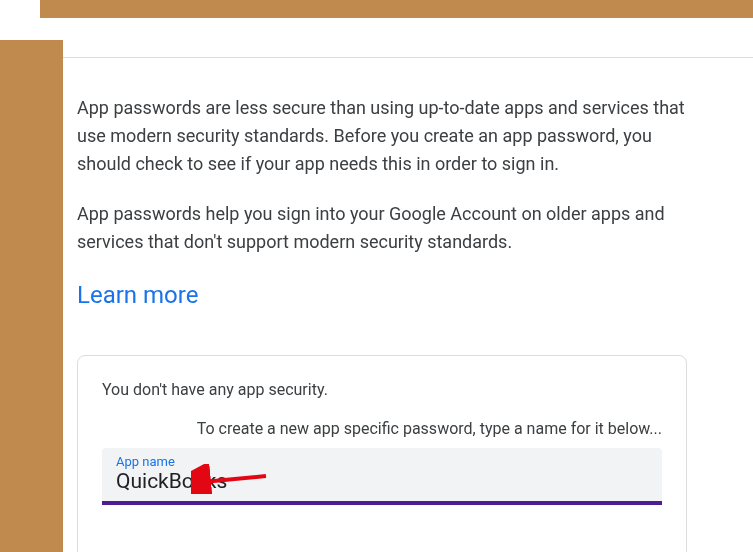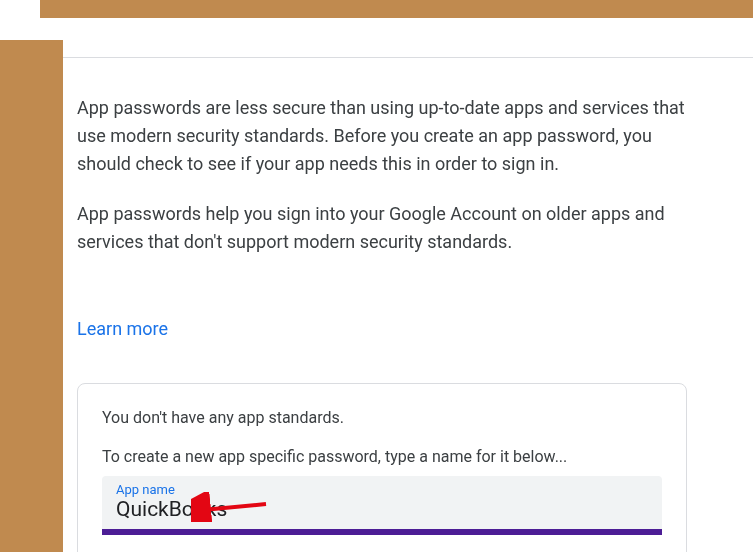--- a/index.html
+++ b/index.html
@@ -35,46 +35,46 @@
     }
     .intro {
       padding: 36px 58px 0 14px;
       color: #3c4043;
       font-size: 18px;
       line-height: 1.55;
     }
     .intro p { margin-bottom: 22px; }
     .learn-link {
       color: #1a73e8;
-      font-size: 18px;
+      font-size: 24px;
       text-decoration: none;
       cursor: pointer;
       display: inline-block;
-      margin-top: 38px;
     }
     .card {
       margin: 40px 66px 0 14px;
       border: 1px solid #dadce0;
       border-radius: 8px;
       padding: 24px 24px 28px 24px;
     }
     .status-text {
       color: #3c4043;
       font-size: 16px;
       margin-bottom: 20px;
     }
     .instruction-text {
       color: #3c4043;
       font-size: 16px;
       margin-bottom: 10px;
+      text-align: right;
     }
     .input-wrap {
       position: relative;
       background: #f1f3f4;
-      border-bottom: 6px solid #4c1d95;
+      border-bottom: 4px solid #4c1d95;
       border-radius: 4px 4px 0 0;
       padding: 6px 14px 8px 14px;
     }
     .floating-label {
       color: #1a73e8;
       font-size: 13px;
       display: block;
     }
     .app-input {
       border: none;
@@ -118,21 +118,21 @@
 <div class="content">
   <div class="header-divider"></div>
 
   <div class="intro">
     <p>App passwords are less secure than using up-to-date apps and services that use modern security standards. Before you create an app password, you should check to see if your app needs this in order to sign in.</p>
     <p>App passwords help you sign into your Google Account on older apps and services that don't support modern security standards.</p>
     <a class="learn-link">Learn more</a>
   </div>
 
   <div class="card card-rel">
-    <div class="status-text">You don't have any app standards.</div>
+    <div class="status-text">You don't have any app security.</div>
     <div class="instruction-text">To create a new app specific password, type a name for it below...</div>
 
     <div class="input-wrap">
       <span class="floating-label">App name</span>
       <input class="app-input" type="text" value="QuickBooks" style="">
     </div>
 
     <svg class="arrow" width="80" height="30">
       <defs>
         <marker id="ah" markerWidth="12" markerHeight="10" refX="2" refY="5" orient="auto">

